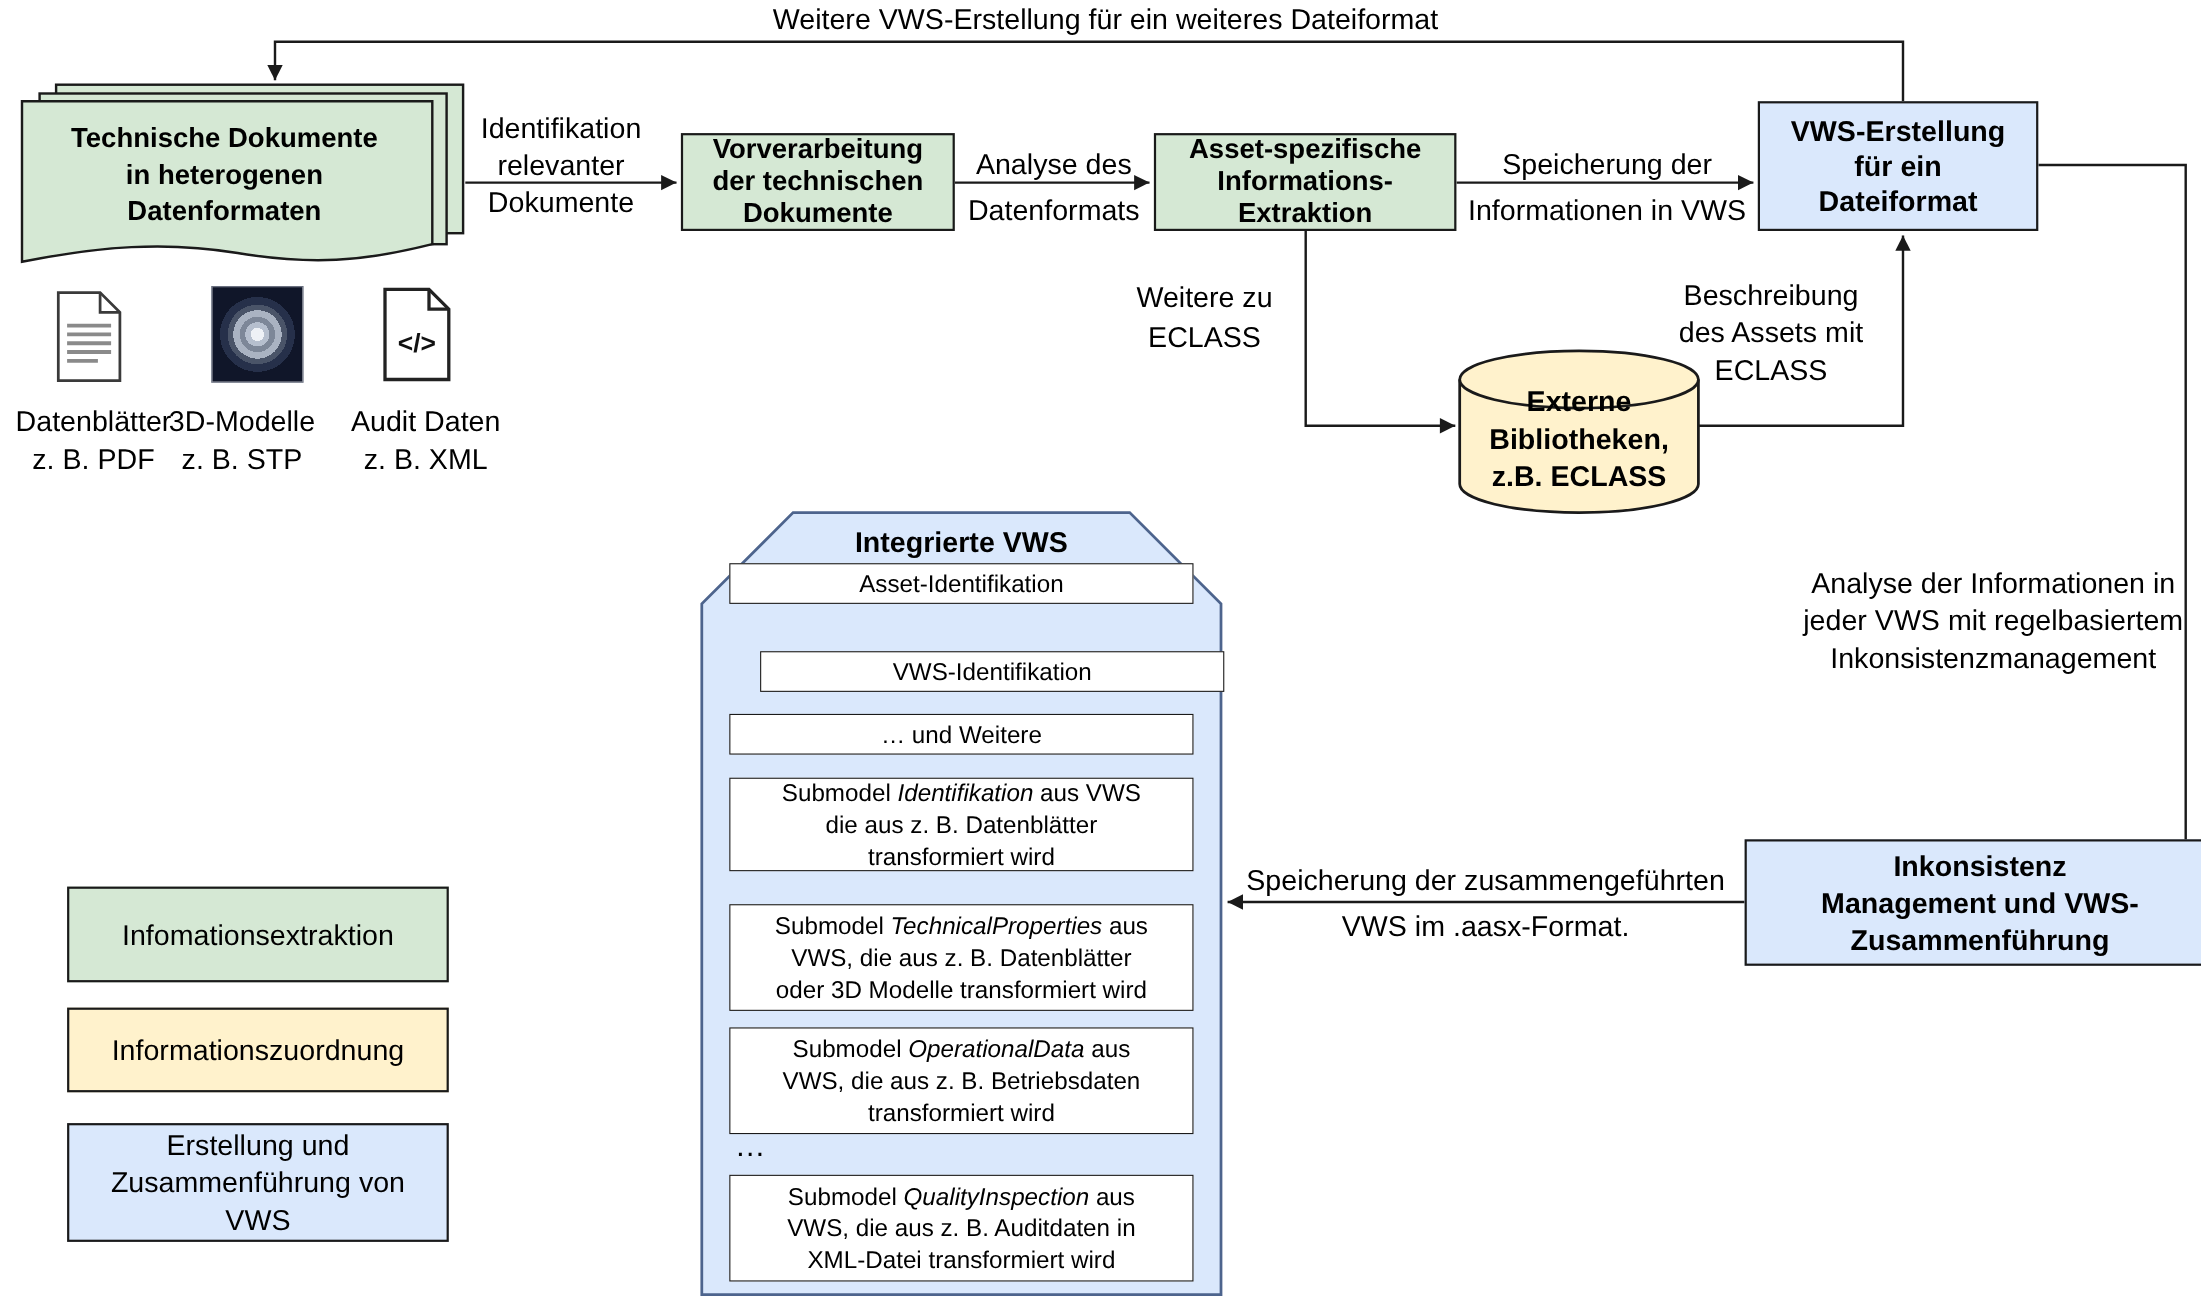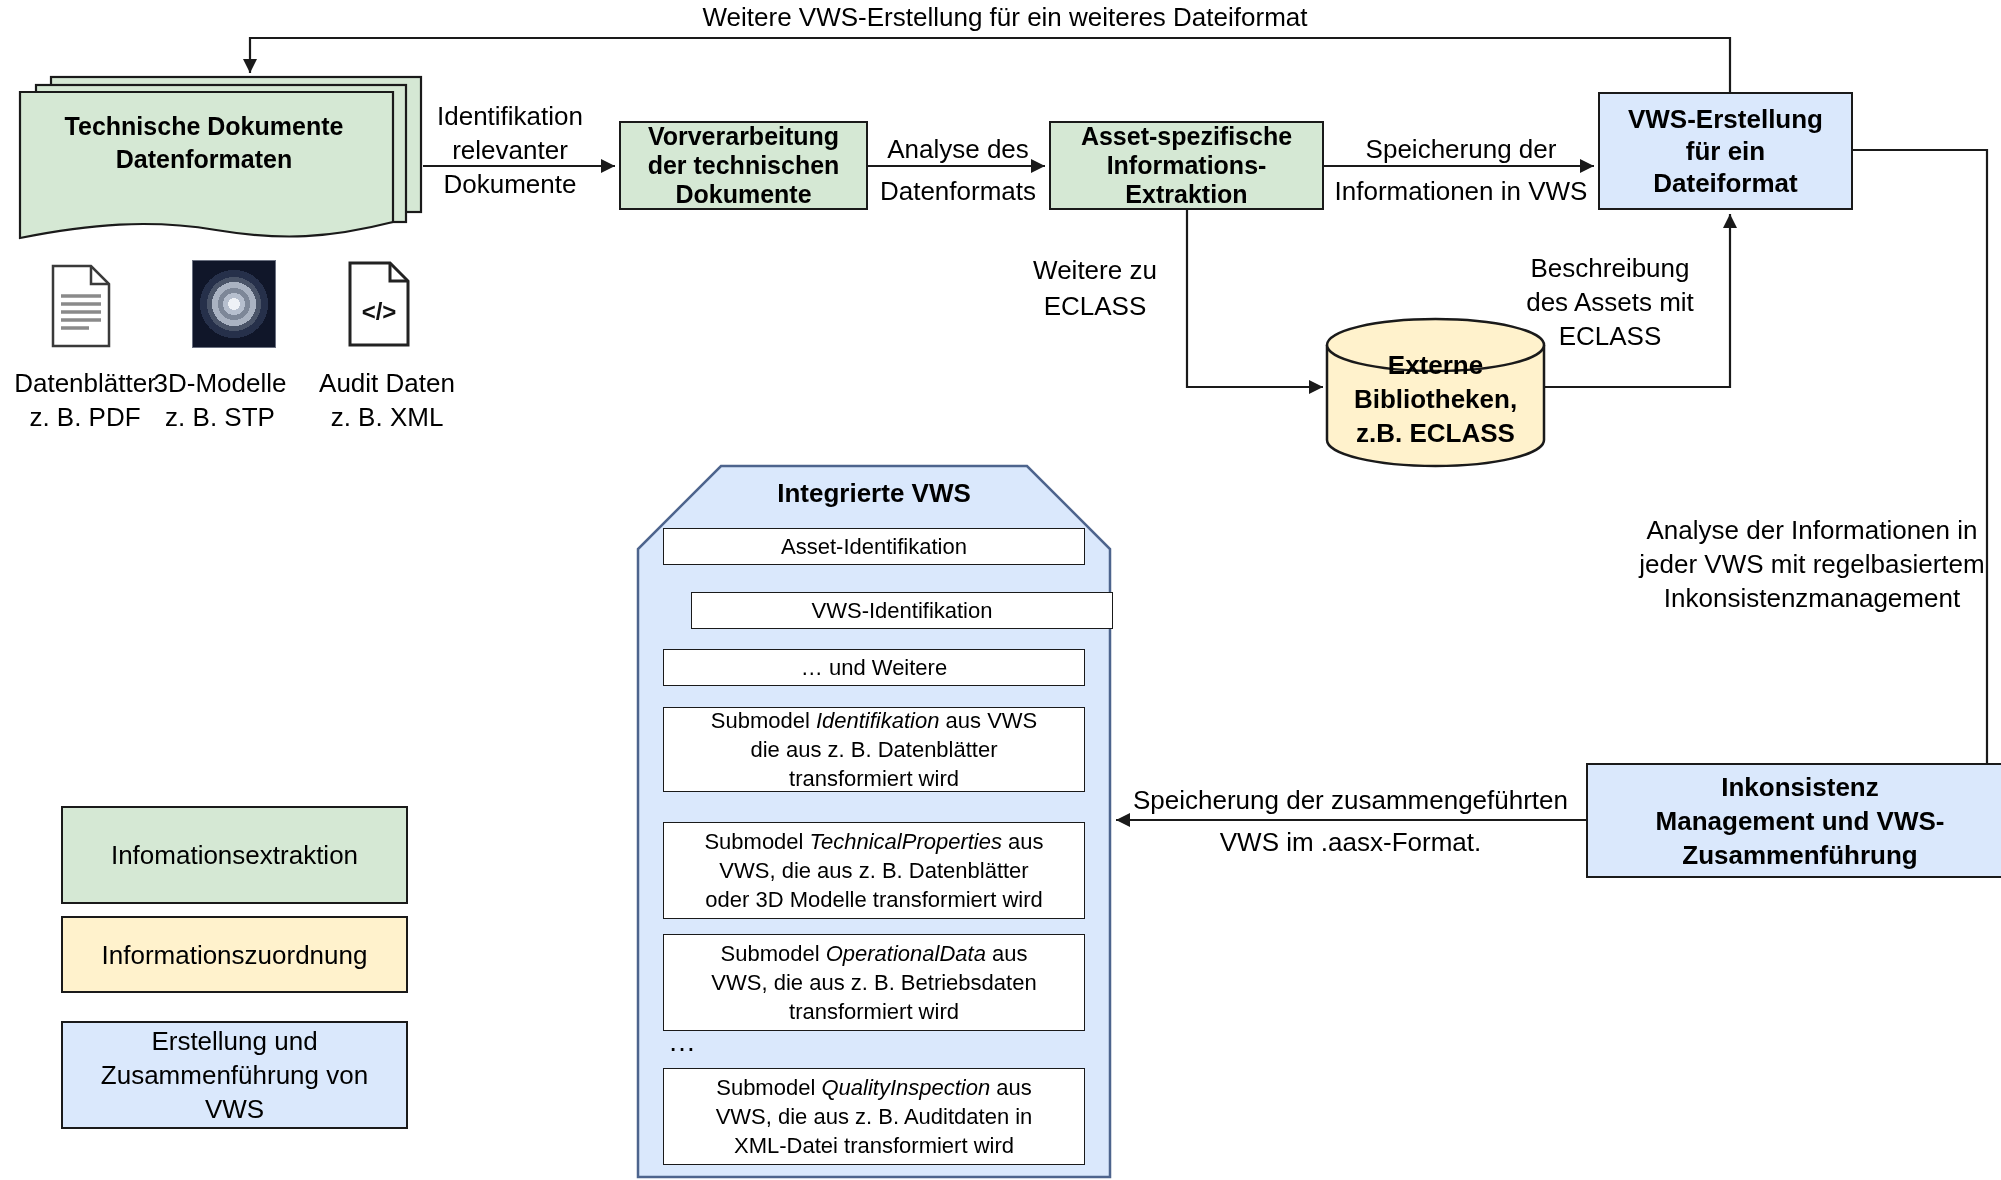--- a/index.html
+++ b/index.html
@@ -57,20 +57,21 @@
     <path d="M1327,345 L1327,440 A108.5,26 0 0 0 1544,440 L1544,345" fill="#fff2cc" stroke="#1a1a1a" stroke-width="2.5"></path>
     <ellipse cx="1435.5" cy="345" rx="108.5" ry="26" fill="#fff2cc" stroke="#1a1a1a" stroke-width="2.5"></ellipse>
 
     <polygon points="721,466 1027,466 1110,549 1110,1177 638,1177 638,549" fill="#dae8fc" stroke="#4d648d" stroke-width="2.5"></polygon>
   </svg>
 
   <div class="lbl" style="left:650px;top:0px;width:710px;">Weitere VWS-Erstellung für ein weiteres Dateiformat</div>
 
   <div class="abs bld" style="left:28px;top:110px;width:352px;text-align:center;font-size:25px;line-height:33px;">
     <div>Technische Dokumente</div>
+    <div>in heterogenen</div>
     <div>Datenformaten</div>
   </div>
 
   <div class="lbl" style="left:412px;top:99px;width:196px;">
     <div>Identifikation</div>
     <div>relevanter</div>
     <div>Dokumente</div>
   </div>
 
   <div class="box green bx-ln" style="left:619px;top:121px;width:249px;height:89px;">
@@ -163,21 +164,21 @@
     <div>Zusammenführung</div>
   </div>
 
   <div class="lbl lbl2" style="left:1128px;top:779px;width:445px;">
     <div>Speicherung der zusammengeführten</div>
     <div>VWS im .aasx-Format.</div>
   </div>
 
   <div class="abs bld" style="left:638px;top:478px;width:472px;text-align:center;font-size:26px;">Integrierte VWS</div>
 
-  <div class="wbox" style="top:528px;height:37px;">
+  <div class="wbox" style="top:512px;height:37px;">
     <div>Asset-Identifikation</div>
   </div>
   <div class="wbox" style="top:592px;height:37px;margin-left:28px;">
     <div>VWS-Identifikation</div>
   </div>
   <div class="wbox" style="top:649px;height:37px;">
     <div>… und Weitere</div>
   </div>
 
   <div class="wbox" style="top:707px;height:85px;">
@@ -197,21 +198,21 @@
   </div>
 
   <div class="abs" style="left:668px;top:1026px;font-size:28px;">…</div>
 
   <div class="wbox" style="top:1068px;height:97px;">
     <div><span>Submodel </span><em>QualityInspection</em><span> aus</span></div>
     <div>VWS, die aus z. B. Auditdaten in</div>
     <div>XML-Datei transformiert wird</div>
   </div>
 
-  <div class="legend green" style="top:806px;height:98px;">
+  <div class="legend green" style="top:806px;height:87px;">
     <div>Infomationsextraktion</div>
   </div>
   <div class="legend yellow" style="top:916px;height:77px;">
     <div>Informationszuordnung</div>
   </div>
   <div class="legend blue" style="top:1021px;height:108px;">
     <div>Erstellung und</div>
     <div>Zusammenführung von</div>
     <div>VWS</div>
   </div>

